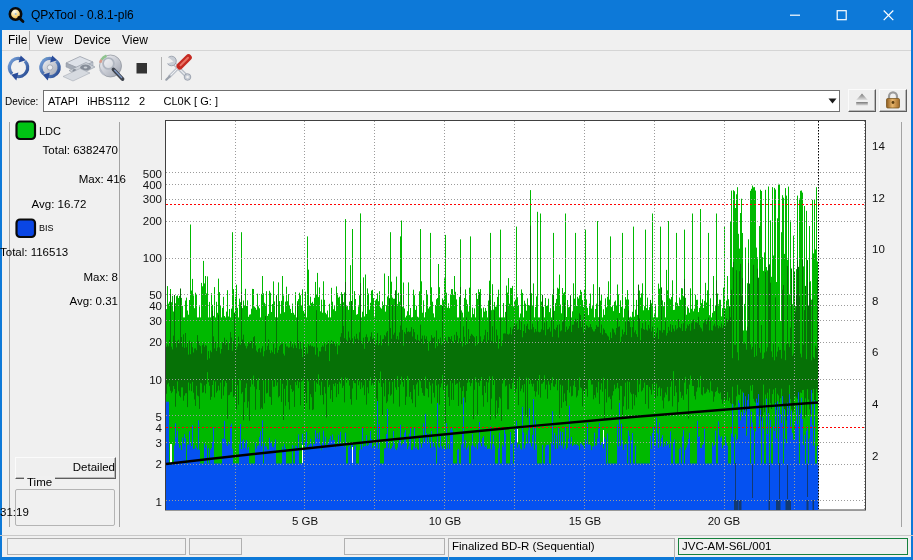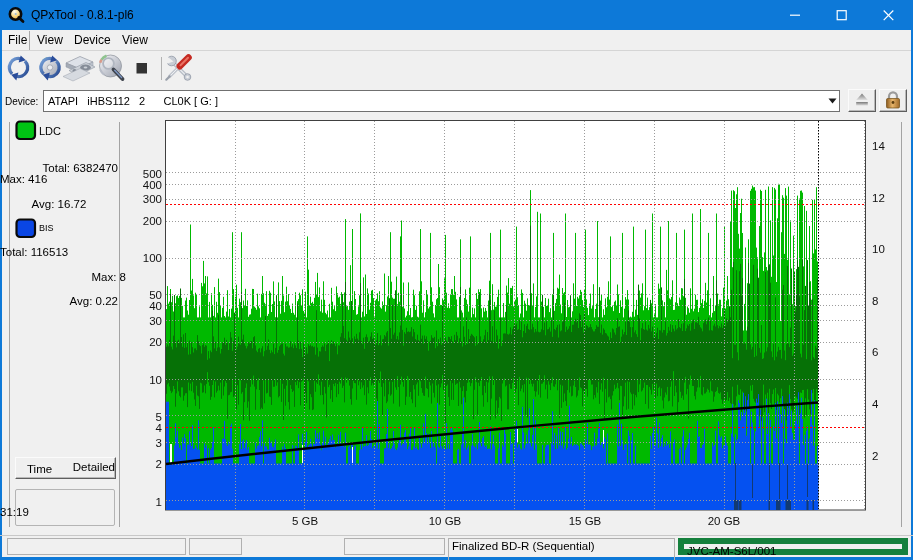--- a/index.html
+++ b/index.html
@@ -141,30 +141,30 @@
 
 <div class="abs" style="left:9px;top:122px;width:1px;height:405px;background:#a3a3a3"></div>
 <div class="abs" style="left:119px;top:122px;width:1px;height:405px;background:#a3a3a3"></div>
 <div class="abs" style="left:901px;top:122px;width:1px;height:405px;background:#a3a3a3"></div>
 
 <svg class="abs" style="left:0;top:0" width="160" height="560">
 <rect x="16.5" y="121.5" width="18.5" height="17.5" rx="3.5" fill="#00c414" stroke="#0a0a0a" stroke-width="2.2"></rect>
 <rect x="16.5" y="219.5" width="18.5" height="17.5" rx="3.5" fill="#0a46e4" stroke="#0a0a0a" stroke-width="2.2"></rect>
 </svg>
 <div class="abs" style="left:39px;top:125px;font-size:11px">LDC</div>
-<div class="abs" style="left:0;top:162px;width:118px;text-align:right;font-size:11.5px">Total: 6382470</div>
-<div class="abs" style="left:0;top:173px;width:118px;font-size:11.5px">Max: 416</div>
+<div class="abs" style="left:0;top:144px;width:118px;text-align:right;font-size:11.5px">Total: 6382470</div>
+<div class="abs" style="left:8px;top:173px;width:118px;text-align:right;font-size:11.5px">Max: 416</div>
 <div class="abs" style="left:0;top:198px;width:118px;text-align:center;font-size:11.5px">Avg: 16.72</div>
 <div class="abs" style="left:39px;top:223px;font-size:9px">BIS</div>
 <div class="abs" style="left:0;top:246px;width:118px;text-align:left;font-size:11.5px">Total: 116513</div>
-<div class="abs" style="left:8px;top:271px;width:118px;text-align:right;font-size:11.5px">Max: 8</div>
-<div class="abs" style="left:0;top:295px;width:118px;text-align:right;font-size:11.5px">Avg: 0.22</div>
+<div class="abs" style="left:0;top:271px;width:118px;text-align:right;font-size:11.5px">Max: 8</div>
+<div class="abs" style="left:0;top:295px;width:118px;text-align:right;font-size:11.5px">Avg: 0.31</div>
 <div class="abs" style="left:15px;top:457px;width:101px;height:22px;background:#efefef;border:1px solid;border-color:#fbfbfb #5e5e5e #5e5e5e #fbfbfb;box-shadow:inset -1px -1px 0 #b9b9b9;text-align:right;font-size:11.5px;padding-top:3px">Detailed</div>
 <div class="abs" style="left:15px;top:489px;width:100px;height:37px;border:1px solid #b4b4b4;border-radius:2px"></div>
-<div class="abs" style="left:24px;top:463px;background:#f0f0f0;padding:0 3px;font-size:11.5px">Time</div>
+<div class="abs" style="left:24px;top:476px;background:#f0f0f0;padding:0 3px;font-size:11.5px">Time</div>
 <div class="abs" style="left:0;top:506px;width:110px;font-size:11.5px">31:19</div>
 
 <svg class="abs" style="left:0;top:0" width="913" height="560">
 <rect x="165.5" y="120.5" width="700" height="389.5" fill="#ffffff" stroke="#404040"></rect>
 <path d="M166.5 510V309.1M167.5 510V286.1M168.5 510V303.7M169.5 510V301.6M170.5 444V289.0M171.5 444V302.2M172.5 510V295.9M173.5 510V311.5M174.5 510V301.7M175.5 510V303.3M176.5 510V296.2M177.5 510V295.4M178.5 510V298.1M179.5 510V295.9M180.5 510V298.0M181.5 510V297.9M182.5 510V305.9M183.5 510V317.4M184.5 510V317.4M185.5 510V300.5M186.5 510V297.6M187.5 510V310.5M188.5 510V314.7M189.5 510V300.0M190.5 510V224.5M191.5 510V290.5M192.5 510V278.9M193.5 510V295.4M194.5 510V308.2M195.5 510V292.7M196.5 510V294.8M197.5 510V317.4M198.5 510V317.4M199.5 510V306.3M200.5 510V317.4M201.5 510V282.9M202.5 510V286.3M203.5 510V260.9M204.5 510V283.4M205.5 510V276.0M206.5 510V293.4M207.5 510V276.4M208.5 510V317.4M209.5 510V301.9M210.5 510V317.4M211.5 510V293.2M212.5 510V304.8M213.5 510V315.9M214.5 510V287.1M215.5 510V317.4M216.5 510V301.8M217.5 510V312.8M218.5 510V278.6M219.5 510V292.1M220.5 510V305.0M221.5 510V317.4M222.5 510V307.9M223.5 510V296.8M224.5 510V316.0M225.5 510V317.4M226.5 510V311.6M227.5 510V290.2M228.5 510V316.5M229.5 510V309.0M230.5 510V317.4M231.5 510V308.6M232.5 510V232.2M233.5 510V289.1M234.5 510V317.4M235.5 510V296.8M236.5 510V284.7M237.5 510V307.8M238.5 510V317.4M239.5 510V298.6M240.5 510V302.2M241.5 510V232.2M242.5 510V308.1M243.5 510V300.5M244.5 510V305.9M245.5 510V288.8M246.5 510V306.0M247.5 510V300.3M248.5 510V316.8M249.5 510V314.7M250.5 510V314.3M251.5 510V308.7M252.5 510V288.9M253.5 510V289.0M254.5 510V306.6M255.5 510V307.8M256.5 510V309.7M257.5 510V293.7M258.5 510V306.3M259.5 510V308.3M260.5 510V317.4M261.5 510V293.9M262.5 510V276.0M263.5 510V293.3M264.5 510V302.7M265.5 510V304.3M266.5 510V291.2M267.5 510V315.9M268.5 510V313.9M269.5 510V290.8M270.5 510V292.7M271.5 510V312.0M272.5 510V304.0M273.5 510V281.4M274.5 510V301.4M275.5 510V317.2M276.5 510V301.5M277.5 510V317.4M278.5 510V282.4M279.5 510V301.1M280.5 510V313.7M281.5 510V300.8M282.5 510V276.0M283.5 510V295.5M284.5 510V312.2M285.5 510V301.6M286.5 510V286.7M287.5 510V301.2M288.5 510V294.1M289.5 510V305.6M290.5 510V308.9M291.5 510V313.0M292.5 510V303.6M293.5 510V312.8M294.5 510V314.7M295.5 510V292.2M296.5 510V317.4M297.5 510V301.1M298.5 510V299.2M299.5 510V292.7M300.5 510V295.2M301.5 510V305.2M302.5 510V289.3M303.5 510V310.9M304.5 510V312.7M305.5 510V291.7M306.5 510V317.4M307.5 510V236.4M308.5 510V269.6M309.5 510V305.4M310.5 510V296.7M311.5 510V303.1M312.5 510V301.8M313.5 510V303.8M314.5 510V297.8M315.5 510V281.9M316.5 510V294.9M317.5 510V272.9M318.5 510V297.1M319.5 510V287.4M320.5 510V311.3M321.5 510V299.6M322.5 510V312.7M323.5 510V281.3M324.5 510V299.8M325.5 510V312.8M326.5 510V314.3M327.5 510V310.5M328.5 510V317.4M329.5 510V303.8M330.5 510V317.4M331.5 510V287.8M332.5 510V301.7M333.5 510V309.3M334.5 510V306.1M335.5 510V311.1M336.5 510V286.4M337.5 510V293.2M338.5 510V297.6M339.5 510V296.7M340.5 510V303.9M341.5 510V292.1M342.5 510V317.4M343.5 510V302.2M344.5 510V292.4M345.5 510V219.1M346.5 510V306.3M347.5 510V305.9M348.5 510V309.8M349.5 510V301.6M350.5 510V265.2M351.5 510V317.4M352.5 510V229.0M353.5 510V310.0M354.5 510V291.1M355.5 510V299.0M356.5 510V314.7M357.5 510V314.1M358.5 510V306.4M359.5 510V295.3M360.5 510V213.4M361.5 510V317.4M362.5 510V311.7M363.5 510V277.4M364.5 510V316.5M365.5 510V274.5M366.5 510V314.0M367.5 510V288.4M368.5 510V293.5M369.5 510V309.7M370.5 510V302.8M371.5 510V290.6M372.5 510V289.9M373.5 510V298.1M374.5 510V317.4M375.5 510V300.4M376.5 510V298.9M377.5 510V293.3M378.5 510V301.2M379.5 510V291.2M380.5 510V307.5M381.5 510V308.6M382.5 510V301.4M383.5 510V305.0M384.5 510V273.5M385.5 510V311.6M386.5 510V305.2M387.5 510V296.5M388.5 510V276.0M389.5 510V317.4M390.5 510V232.2M391.5 510V281.7M392.5 510V297.6M393.5 510V298.8M394.5 510V298.7M395.5 510V317.4M396.5 510V276.6M397.5 510V304.2M398.5 510V292.8M399.5 510V301.7M400.5 510V236.4M401.5 510V220.5M402.5 510V306.7M403.5 510V282.5M404.5 510V308.5M405.5 510V317.4M406.5 510V315.7M407.5 510V311.2M408.5 510V282.4M409.5 510V315.1M410.5 510V308.0M411.5 510V317.4M412.5 510V317.1M413.5 510V289.7M414.5 510V295.3M415.5 510V309.9M416.5 510V305.8M417.5 510V316.7M418.5 510V317.4M419.5 510V291.3M420.5 510V229.0M421.5 510V281.3M422.5 510V312.7M423.5 510V300.3M424.5 510V317.4M425.5 510V312.2M426.5 510V290.0M427.5 510V294.5M428.5 510V308.5M429.5 510V306.7M430.5 510V232.9M431.5 510V287.3M432.5 510V301.7M433.5 510V313.4M434.5 510V317.4M435.5 510V305.0M436.5 510V299.2M437.5 510V298.0M438.5 510V264.0M439.5 510V287.2M440.5 510V304.9M441.5 510V305.0M442.5 510V298.4M443.5 510V300.2M444.5 510V278.3M445.5 510V234.9M446.5 510V292.7M447.5 510V307.8M448.5 510V303.3M449.5 510V308.2M450.5 510V294.4M451.5 510V289.1M452.5 510V289.1M453.5 510V294.7M454.5 510V276.0M455.5 510V291.8M456.5 510V299.4M457.5 510V317.4M458.5 510V317.4M459.5 510V296.9M460.5 510V239.3M461.5 510V310.4M462.5 510V312.6M463.5 510V317.4M464.5 510V298.0M465.5 510V289.4M466.5 510V299.6M467.5 510V304.2M468.5 510V311.6M469.5 510V287.7M470.5 510V236.4M471.5 510V317.4M472.5 510V307.6M473.5 510V314.1M474.5 510V308.3M475.5 510V317.4M476.5 510V293.0M477.5 510V298.9M478.5 510V289.3M479.5 510V292.0M480.5 510V289.1M481.5 510V308.3M482.5 510V317.4M483.5 510V307.5M484.5 510V311.6M485.5 510V308.0M486.5 510V310.8M487.5 510V317.4M488.5 510V300.5M489.5 510V280.7M490.5 510V232.9M491.5 510V310.2M492.5 510V284.2M493.5 510V309.6M494.5 510V301.9M495.5 510V306.8M496.5 510V306.4M497.5 510V296.9M498.5 510V289.6M499.5 510V317.4M500.5 510V229.6M501.5 510V317.4M502.5 510V317.4M503.5 510V303.0M504.5 510V317.4M505.5 510V311.9M506.5 510V285.6M507.5 510V292.6M508.5 510V278.1M509.5 510V303.7M510.5 510V287.9M511.5 510V288.1M512.5 510V285.9M513.5 510V306.3M514.5 510V301.3M515.5 510V299.6M516.5 510V226.6M517.5 510V297.2M518.5 510V305.2M519.5 510V317.4M520.5 510V313.5M521.5 510V289.4M522.5 510V292.9M523.5 510V317.4M524.5 510V300.7M525.5 510V303.6M526.5 510V310.7M527.5 510V298.4M528.5 510V305.0M529.5 510V305.7M530.5 510V190.1M531.5 510V293.2M532.5 510V305.7M533.5 510V283.4M534.5 510V317.4M535.5 510V307.0M536.5 510V296.4M537.5 510V211.8M538.5 510V317.4M539.5 510V317.4M540.5 510V213.5M541.5 510V301.6M542.5 510V297.6M543.5 510V306.9M544.5 510V317.4M545.5 510V298.0M546.5 510V306.0M547.5 510V305.2M548.5 510V298.7M549.5 510V312.1M550.5 510V308.2M551.5 510V317.4M552.5 510V294.2M553.5 510V232.9M554.5 510V310.8M555.5 510V303.1M556.5 510V298.9M557.5 510V287.7M558.5 510V288.7M559.5 510V274.6M560.5 510V304.5M561.5 510V313.3M562.5 510V288.0M563.5 510V293.3M564.5 510V292.1M565.5 510V213.5M566.5 510V317.0M567.5 510V300.0M568.5 510V307.3M569.5 510V306.8M570.5 510V312.6M571.5 510V317.4M572.5 510V311.3M573.5 510V283.3M574.5 510V298.7M575.5 510V232.9M576.5 510V305.9M577.5 510V296.8M578.5 510V298.5M579.5 510V295.4M580.5 510V289.9M581.5 510V291.9M582.5 510V300.1M583.5 510V306.9M584.5 510V289.8M585.5 510V229.6M586.5 510V299.4M587.5 510V307.9M588.5 510V315.1M589.5 510V303.7M590.5 510V293.6M591.5 510V308.6M592.5 510V306.1M593.5 510V284.2M594.5 510V317.4M595.5 510V309.0M596.5 510V303.6M597.5 510V221.0M598.5 510V317.2M599.5 510V303.7M600.5 510V300.6M601.5 510V294.9M602.5 510V317.4M603.5 510V309.3M604.5 510V314.9M605.5 510V298.4M606.5 510V307.3M607.5 510V296.8M608.5 510V281.3M609.5 510V299.6M610.5 510V236.4M611.5 510V307.1M612.5 510V305.6M613.5 510V311.1M614.5 510V301.7M615.5 510V300.5M616.5 510V305.8M617.5 510V284.5M618.5 510V294.4M619.5 510V313.0M620.5 510V300.3M621.5 510V306.9M622.5 510V232.9M623.5 510V317.4M624.5 510V308.7M625.5 510V297.1M626.5 510V299.5M627.5 510V290.1M628.5 510V299.5M629.5 510V317.4M630.5 510V316.6M631.5 510V317.4M632.5 510V311.8M633.5 510V226.6M634.5 510V316.7M635.5 510V309.6M636.5 510V299.9M637.5 510V314.9M638.5 510V286.2M639.5 510V290.5M640.5 510V297.6M641.5 510V293.3M642.5 510V283.3M643.5 510V310.3M644.5 510V306.2M645.5 510V229.6M646.5 510V308.1M647.5 510V297.6M648.5 510V310.1M649.5 510V307.1M650.5 510V305.9M651.5 510V303.3M652.5 510V213.5M653.5 510V317.4M654.5 510V314.3M655.5 510V304.2M656.5 510V317.4M657.5 510V317.4M658.5 510V283.6M659.5 510V288.7M660.5 510V226.6M661.5 510V298.4M662.5 510V300.4M663.5 510V306.2M664.5 510V302.1M665.5 510V317.4M666.5 510V269.9M667.5 510V290.3M668.5 510V221.0M669.5 510V298.3M670.5 510V299.4M671.5 510V297.0M672.5 510V280.3M673.5 510V310.0M674.5 510V309.8M675.5 510V302.3M676.5 510V232.9M677.5 510V303.2M678.5 510V305.9M679.5 510V297.5M680.5 510V299.7M681.5 510V288.1M682.5 510V288.4M683.5 510V296.2M684.5 510V229.6M685.5 510V297.8M686.5 510V314.7M687.5 510V306.5M688.5 510V308.2M689.5 510V312.7M690.5 510V288.3M691.5 510V308.8M692.5 510V213.5M693.5 510V311.3M694.5 510V308.7M695.5 510V294.7M696.5 510V299.9M697.5 510V299.7M698.5 510V312.1M699.5 510V307.9M700.5 510V209.0M701.5 510V303.1M702.5 510V299.2M703.5 510V307.9M704.5 510V300.8M705.5 510V282.8M706.5 510V302.5M707.5 510V290.3M708.5 510V232.9M709.5 510V315.2M710.5 510V298.3M711.5 510V317.4M712.5 510V312.8M713.5 510V276.0M714.5 510V311.1M715.5 510V305.5M716.5 510V213.5M717.5 510V293.5M718.5 510V304.3M719.5 510V299.7M720.5 510V299.8M721.5 510V316.4M722.5 510V308.1M723.5 510V287.7M724.5 510V226.6M725.5 510V308.5M726.5 510V300.6M727.5 510V276.0M728.5 510V299.2M729.5 510V306.3M730.5 510V221.0M731.5 510V190.6M732.5 510V267.2M733.5 510V190.2M734.5 510V191.2M735.5 510V208.0M736.5 510V194.3M737.5 510V187.2M738.5 510V233.8M739.5 510V248.6M740.5 510V213.0M741.5 510V198.7M742.5 510V233.0M743.5 510V330.5M744.5 510V303.9M745.5 510V247.5M746.5 510V330.5M747.5 510V283.2M748.5 510V239.3M749.5 510V303.7M750.5 510V190.8M751.5 510V188.8M752.5 510V185.6M753.5 510V187.3M754.5 510V187.1M755.5 510V190.5M756.5 510V247.6M757.5 510V257.3M758.5 510V307.5M759.5 510V226.0M760.5 510V189.7M761.5 510V191.0M762.5 510V257.1M763.5 510V270.9M764.5 510V252.4M765.5 510V189.8M766.5 510V267.0M767.5 510V270.4M768.5 510V186.5M769.5 510V283.2M770.5 510V220.4M771.5 510V276.8M772.5 510V187.1M773.5 510V255.5M774.5 510V187.9M775.5 510V189.5M776.5 510V282.0M777.5 510V218.3M778.5 510V183.8M779.5 510V184.5M780.5 510V321.0M781.5 510V232.2M782.5 510V195.2M783.5 510V197.7M784.5 510V253.9M785.5 510V188.1M786.5 510V195.6M787.5 510V259.9M788.5 510V186.6M789.5 510V294.4M790.5 510V220.4M791.5 510V288.8M792.5 510V304.2M793.5 510V235.6M794.5 510V306.5M795.5 510V306.1M796.5 510V269.1M797.5 510V195.6M798.5 510V273.7M799.5 510V198.6M800.5 510V190.8M801.5 510V190.5M802.5 510V192.6M803.5 510V266.4M804.5 510V206.0M805.5 510V303.2M806.5 510V210.8M807.5 510V306.1M808.5 510V307.6M809.5 510V226.0M810.5 510V281.2M811.5 510V299.7M812.5 510V199.8M813.5 510V253.4M814.5 510V199.1M815.5 510V249.3M816.5 510V187.2M817.5 510V261.4" stroke="#00b900" stroke-width="1" fill="none"></path>
 <path d="M166.5 393.8V346.8M167.5 384.3V344.4M168.5 382.9V346.3M169.5 386.5V339.9M170.5 390.8V294.0M171.5 393.1V346.7M172.5 391.6V349.4M173.5 386.0V335.7M174.5 389.0V295.0M175.5 406.7V340.9M176.5 393.4V347.4M177.5 381.4V340.9M178.5 391.3V339.8M179.5 395.8V343.1M180.5 397.3V288.5M181.5 387.4V337.0M182.5 387.4V346.8M183.5 400.7V334.4M184.5 395.6V347.9M185.5 393.3V333.0M186.5 393.2V347.3M187.5 407.1V341.9M188.5 382.5V354.6M189.5 390.5V340.6M190.5 383.6V354.2M191.5 391.2V342.3M192.5 381.8V347.2M193.5 392.7V352.5M194.5 399.5V348.5M195.5 405.9V348.3M196.5 385.8V350.2M197.5 395.5V335.1M198.5 396.3V341.2M199.5 408.9V345.1M200.5 382.7V346.1M201.5 383.4V353.5M202.5 392.7V345.1M203.5 392.3V343.4M204.5 385.5V346.8M205.5 393.3V345.1M206.5 383.9V345.7M207.5 372.2V359.8M208.5 382.2V351.1M209.5 385.8V358.4M210.5 399.8V350.5M211.5 396.8V352.2M212.5 385.0V310.6M213.5 380.5V336.4M214.5 397.4V348.4M215.5 381.5V341.7M216.5 392.6V351.0M217.5 390.7V347.5M218.5 385.7V314.7M219.5 390.4V347.3M220.5 382.6V353.5M221.5 398.8V349.0M222.5 379.7V342.5M223.5 395.5V342.2M224.5 386.5V337.7M225.5 381.0V344.9M226.5 382.9V339.9M227.5 418.7V342.6M228.5 395.3V350.0M229.5 394.8V343.1M230.5 392.3V332.1M231.5 391.8V337.5M232.5 380.1V350.9M233.5 396.9V340.9M234.5 395.7V312.6M235.5 377.8V338.8M236.5 409.4V349.5M237.5 385.2V346.5M238.5 404.7V336.6M239.5 378.9V343.5M240.5 380.3V344.8M241.5 393.7V292.0M242.5 392.1V339.5M243.5 420.3V334.7M244.5 402.2V343.6M245.5 387.9V345.8M246.5 383.4V348.4M247.5 407.7V346.2M248.5 401.5V342.3M249.5 420.8V343.4M250.5 386.8V341.4M251.5 378.8V341.0M252.5 384.4V348.3M253.5 375.6V337.2M254.5 386.6V336.2M255.5 409.8V345.4M256.5 389.3V350.6M257.5 380.5V352.2M258.5 378.3V348.8M259.5 390.0V347.9M260.5 409.3V352.4M261.5 407.7V348.4M262.5 409.0V346.2M263.5 380.4V356.3M264.5 403.3V351.2M265.5 379.5V316.0M266.5 393.5V349.8M267.5 392.8V345.8M268.5 379.6V339.6M269.5 396.6V349.8M270.5 397.1V353.2M271.5 404.9V350.3M272.5 380.4V352.3M273.5 386.8V343.6M274.5 386.7V354.1M275.5 379.2V347.9M276.5 385.7V295.2M277.5 382.3V352.7M278.5 397.4V350.0M279.5 396.1V346.3M280.5 378.9V344.9M281.5 401.9V343.7M282.5 383.8V343.5M283.5 420.0V353.7M284.5 388.8V355.5M285.5 405.7V343.9M286.5 385.6V346.5M287.5 379.4V346.4M288.5 402.1V347.7M289.5 409.6V347.4M290.5 385.1V341.1M291.5 388.9V346.7M292.5 392.0V344.2M293.5 390.7V348.2M294.5 406.9V343.4M295.5 382.0V345.4M296.5 385.2V348.0M297.5 380.8V303.4M298.5 388.1V340.8M299.5 382.1V349.1M300.5 405.4V341.7M301.5 381.8V348.8M302.5 380.9V357.1M303.5 378.4V342.8M304.5 409.1V347.3M305.5 393.0V354.5M306.5 403.1V347.3M307.5 380.4V353.6M308.5 381.4V344.2M309.5 409.6V345.9M310.5 394.2V344.6M311.5 397.2V346.4M312.5 410.1V345.8M313.5 409.4V347.2M314.5 381.0V346.6M315.5 391.8V354.7M316.5 382.4V310.1M317.5 384.0V347.5M318.5 374.4V356.6M319.5 385.4V351.2M320.5 395.2V351.5M321.5 381.7V347.0M322.5 395.0V345.4M323.5 404.4V346.7M324.5 386.8V343.4M325.5 393.5V351.1M326.5 417.5V344.7M327.5 379.3V343.6M328.5 387.1V340.8M329.5 384.8V361.1M330.5 398.7V344.0M331.5 390.1V340.3M332.5 402.0V344.1M333.5 383.9V341.3M334.5 386.2V343.8M335.5 383.1V346.2M336.5 397.2V343.5M337.5 384.0V354.3M338.5 394.2V345.3M339.5 381.7V345.5M340.5 383.6V336.8M341.5 377.6V333.2M342.5 387.9V294.1M343.5 385.7V326.0M344.5 402.4V338.2M345.5 377.5V282.0M346.5 382.6V339.7M347.5 378.1V341.4M348.5 380.3V331.5M349.5 385.6V337.6M350.5 399.1V340.2M351.5 404.7V301.0M352.5 388.5V338.3M353.5 381.0V343.6M354.5 383.0V336.4M355.5 383.3V339.2M356.5 399.8V333.8M357.5 379.5V338.6M358.5 385.3V340.4M359.5 381.3V332.3M360.5 389.1V283.0M361.5 382.3V341.0M362.5 387.6V344.1M363.5 385.3V337.7M364.5 395.2V348.8M365.5 379.4V336.9M366.5 404.6V334.4M367.5 387.3V337.3M368.5 393.3V342.3M369.5 380.8V340.9M370.5 377.3V336.5M371.5 385.4V332.4M372.5 383.2V339.0M373.5 385.1V337.8M374.5 383.2V341.3M375.5 377.5V345.0M376.5 398.5V340.4M377.5 418.1V333.1M378.5 380.7V345.2M379.5 382.9V341.4M380.5 371.5V335.3M381.5 386.9V345.4M382.5 415.3V339.4M383.5 383.2V338.9M384.5 396.4V335.0M385.5 380.0V336.4M386.5 403.2V332.5M387.5 401.5V331.0M388.5 394.3V345.6M389.5 381.6V298.2M390.5 395.7V328.0M391.5 394.4V338.8M392.5 381.9V304.8M393.5 403.6V334.7M394.5 379.5V332.7M395.5 387.4V290.3M396.5 389.8V339.2M397.5 376.2V336.1M398.5 387.0V339.7M399.5 406.6V332.4M400.5 384.5V325.5M401.5 376.6V293.9M402.5 382.0V329.9M403.5 386.7V345.7M404.5 378.5V332.2M405.5 405.0V333.8M406.5 396.6V327.8M407.5 376.1V331.9M408.5 378.6V331.4M409.5 396.8V332.1M410.5 392.0V331.6M411.5 399.3V327.2M412.5 403.2V336.5M413.5 385.1V329.0M414.5 389.4V332.2M415.5 407.1V339.0M416.5 384.4V340.3M417.5 382.4V334.7M418.5 395.8V340.2M419.5 379.7V341.1M420.5 381.3V324.7M421.5 388.1V338.8M422.5 392.8V335.6M423.5 395.5V343.8M424.5 396.0V335.5M425.5 376.6V338.9M426.5 388.1V336.4M427.5 389.0V340.7M428.5 397.3V350.7M429.5 381.9V341.7M430.5 385.5V340.8M431.5 403.6V335.2M432.5 383.5V337.7M433.5 392.8V338.2M434.5 397.5V336.9M435.5 379.5V348.2M436.5 385.5V330.5M437.5 402.7V346.2M438.5 384.3V339.2M439.5 404.7V342.8M440.5 387.4V337.6M441.5 383.4V344.7M442.5 375.0V305.0M443.5 390.1V342.5M444.5 383.1V339.9M445.5 423.0V337.3M446.5 386.0V340.8M447.5 384.6V342.9M448.5 397.1V336.7M449.5 405.9V337.1M450.5 380.8V339.2M451.5 399.8V336.2M452.5 383.2V341.2M453.5 399.9V343.0M454.5 379.7V334.8M455.5 384.9V340.2M456.5 383.8V331.9M457.5 383.3V335.6M458.5 406.0V342.9M459.5 381.7V338.3M460.5 387.6V287.0M461.5 404.2V341.4M462.5 391.1V346.5M463.5 386.2V326.3M464.5 397.3V336.8M465.5 402.5V345.0M466.5 390.9V317.4M467.5 382.8V343.8M468.5 378.9V329.1M469.5 382.2V339.0M470.5 386.2V335.8M471.5 383.2V333.9M472.5 379.2V334.8M473.5 419.2V336.0M474.5 389.8V337.3M475.5 377.2V345.8M476.5 382.2V336.1M477.5 414.7V344.4M478.5 382.7V342.9M479.5 386.1V293.5M480.5 381.0V336.4M481.5 377.0V341.6M482.5 395.2V341.8M483.5 406.7V339.3M484.5 385.9V335.3M485.5 392.8V329.8M486.5 381.8V342.4M487.5 402.2V332.0M488.5 382.5V340.1M489.5 376.4V293.9M490.5 419.8V299.7M491.5 398.6V340.8M492.5 376.3V326.2M493.5 385.0V343.1M494.5 380.1V310.4M495.5 418.4V342.4M496.5 400.5V329.5M497.5 413.7V335.4M498.5 407.8V348.6M499.5 396.9V339.1M500.5 398.5V317.7M501.5 421.0V346.1M502.5 383.5V340.5M503.5 380.3V333.6M504.5 378.5V333.3M505.5 386.5V333.6M506.5 385.5V305.6M507.5 409.4V334.1M508.5 409.4V334.7M509.5 384.1V333.7M510.5 388.7V327.4M511.5 389.0V334.5M512.5 383.0V329.2M513.5 378.0V326.5M514.5 384.6V323.4M515.5 392.7V325.5M516.5 388.9V323.5M517.5 380.8V329.8M518.5 405.2V329.2M519.5 376.9V320.0M520.5 391.2V330.0M521.5 388.6V321.5M522.5 385.1V337.3M523.5 392.4V331.0M524.5 384.2V324.3M525.5 414.9V332.9M526.5 377.7V325.9M527.5 417.6V323.7M528.5 378.2V329.0M529.5 384.1V329.9M530.5 380.0V225.6M531.5 383.8V329.3M532.5 386.5V323.7M533.5 383.7V327.2M534.5 391.1V332.4M535.5 396.6V329.0M536.5 391.6V331.6M537.5 380.9V320.7M538.5 394.7V331.8M539.5 375.0V332.4M540.5 397.6V331.9M541.5 383.8V329.4M542.5 383.6V294.8M543.5 382.0V330.1M544.5 375.3V322.5M545.5 389.4V335.3M546.5 384.7V321.2M547.5 398.7V329.4M548.5 381.3V329.1M549.5 384.7V327.3M550.5 390.1V331.6M551.5 383.1V320.0M552.5 377.3V336.9M553.5 386.4V289.1M554.5 386.8V329.0M555.5 384.3V330.2M556.5 379.1V327.5M557.5 390.3V324.9M558.5 379.1V337.5M559.5 418.1V324.3M560.5 384.7V331.3M561.5 407.9V330.4M562.5 385.6V322.1M563.5 402.2V320.6M564.5 393.5V302.7M565.5 400.9V331.9M566.5 405.9V326.6M567.5 390.1V329.9M568.5 378.6V328.7M569.5 392.6V326.2M570.5 386.4V295.3M571.5 396.4V332.0M572.5 395.7V324.8M573.5 385.5V324.7M574.5 380.7V321.2M575.5 387.0V318.8M576.5 397.4V322.3M577.5 395.7V319.1M578.5 390.3V328.0M579.5 377.5V313.3M580.5 387.4V315.0M581.5 388.4V327.1M582.5 406.3V320.3M583.5 390.8V332.6M584.5 394.8V313.6M585.5 388.9V329.9M586.5 388.9V324.9M587.5 396.7V326.1M588.5 379.9V327.7M589.5 378.9V327.2M590.5 380.2V324.2M591.5 384.6V327.1M592.5 384.5V329.4M593.5 399.3V331.4M594.5 395.1V331.4M595.5 397.6V329.0M596.5 387.2V325.2M597.5 392.6V326.8M598.5 381.7V326.8M599.5 403.9V287.2M600.5 389.6V332.8M601.5 383.3V324.5M602.5 391.7V334.6M603.5 377.8V328.4M604.5 418.6V329.8M605.5 388.9V333.0M606.5 402.5V333.6M607.5 379.6V335.5M608.5 397.4V336.6M609.5 396.6V340.0M610.5 399.1V332.3M611.5 409.4V338.1M612.5 395.5V328.4M613.5 391.2V329.4M614.5 384.7V332.5M615.5 389.0V334.7M616.5 387.6V328.0M617.5 383.0V318.2M618.5 388.3V326.8M619.5 400.2V326.4M620.5 385.8V342.0M621.5 386.1V336.7M622.5 417.6V329.5M623.5 406.3V334.3M624.5 396.4V332.0M625.5 382.6V321.8M626.5 409.7V335.0M627.5 381.4V320.7M628.5 408.8V310.4M629.5 381.9V321.7M630.5 392.5V327.1M631.5 394.2V337.2M632.5 409.3V327.1M633.5 393.8V319.8M634.5 405.5V332.4M635.5 395.1V330.3M636.5 397.3V334.2M637.5 379.0V336.9M638.5 392.1V284.6M639.5 384.4V318.5M640.5 379.2V340.2M641.5 391.5V328.2M642.5 390.3V323.1M643.5 387.8V329.0M644.5 382.5V329.8M645.5 404.0V321.6M646.5 385.0V329.5M647.5 385.1V330.6M648.5 408.6V324.9M649.5 386.9V328.5M650.5 389.7V299.9M651.5 394.5V331.4M652.5 383.9V326.7M653.5 390.2V337.7M654.5 383.0V332.0M655.5 398.2V336.8M656.5 383.6V332.8M657.5 396.2V327.7M658.5 388.0V339.0M659.5 386.7V330.1M660.5 396.2V330.5M661.5 388.3V287.4M662.5 400.5V332.6M663.5 408.5V329.9M664.5 397.5V330.1M665.5 392.5V321.3M666.5 394.7V335.5M667.5 386.9V333.1M668.5 401.3V326.9M669.5 400.7V330.6M670.5 386.8V324.2M671.5 381.3V332.0M672.5 406.5V325.1M673.5 371.2V328.7M674.5 396.0V331.3M675.5 385.8V325.1M676.5 392.4V329.5M677.5 413.9V328.2M678.5 402.2V319.0M679.5 378.7V327.1M680.5 391.8V328.2M681.5 397.9V323.8M682.5 395.6V331.0M683.5 399.8V323.2M684.5 382.6V279.0M685.5 376.8V331.0M686.5 394.3V328.4M687.5 388.9V324.5M688.5 418.5V325.9M689.5 384.6V324.0M690.5 375.6V330.7M691.5 380.1V323.2M692.5 385.9V321.2M693.5 386.0V319.4M694.5 396.1V329.0M695.5 399.5V322.4M696.5 391.6V322.2M697.5 387.5V323.2M698.5 379.0V316.8M699.5 387.4V324.9M700.5 375.9V327.3M701.5 394.5V328.5M702.5 395.4V331.3M703.5 387.1V323.1M704.5 393.6V321.4M705.5 393.4V319.3M706.5 391.8V324.3M707.5 388.7V320.9M708.5 389.9V317.6M709.5 392.5V330.4M710.5 381.4V320.6M711.5 390.8V330.2M712.5 391.5V330.7M713.5 401.7V325.6M714.5 396.6V323.6M715.5 392.0V326.5M716.5 390.9V280.3M717.5 387.2V325.2M718.5 392.9V328.3M719.5 393.8V325.9M720.5 392.4V327.4M721.5 399.5V323.4M722.5 403.9V328.0M723.5 400.3V325.1M724.5 397.5V309.5M725.5 401.3V326.2M726.5 399.9V318.4M727.5 392.1V322.3M728.5 401.0V319.8M729.5 397.6V306.6M730.5 403.1V317.3M731.5 404.1V289.8M732.5 386.7V358.2M733.5 403.9V262.0M734.5 406.7V344.6M735.5 405.5V344.8M736.5 396.4V270.2M737.5 384.8V352.3M738.5 394.5V360.3M739.5 395.0V271.2M740.5 389.3V263.8M741.5 415.5V295.8M742.5 391.6V278.2M743.5 393.0V343.7M744.5 410.2V342.6M745.5 396.7V343.8M746.5 411.4V349.7M747.5 399.8V326.6M748.5 419.9V263.0M749.5 409.8V283.6M750.5 385.6V344.3M751.5 390.7V349.4M752.5 384.9V346.9M753.5 398.8V264.8M754.5 401.5V357.0M755.5 402.8V344.1M756.5 413.0V355.8M757.5 404.6V268.7M758.5 402.6V277.7M759.5 416.3V347.9M760.5 407.7V352.7M761.5 420.8V325.0M762.5 415.7V359.0M763.5 384.6V358.3M764.5 412.1V352.5M765.5 394.5V272.0M766.5 407.4V351.4M767.5 392.7V347.3M768.5 413.3V265.4M769.5 388.8V264.3M770.5 403.1V282.7M771.5 409.0V351.4M772.5 394.1V357.2M773.5 389.5V343.7M774.5 403.6V360.3M775.5 388.0V297.4M776.5 409.9V356.7M777.5 393.7V351.6M778.5 395.4V346.8M779.5 402.5V350.1M780.5 398.2V349.9M781.5 388.7V358.6M782.5 418.2V289.8M783.5 406.1V285.0M784.5 419.4V350.5M785.5 410.2V360.2M786.5 420.3V344.1M787.5 411.0V266.0M788.5 408.1V343.4M789.5 385.1V347.1M790.5 399.1V327.5M791.5 409.4V268.5M792.5 412.3V355.9M793.5 410.6V353.5M794.5 396.1V271.0M795.5 396.3V311.6M796.5 397.5V293.9M797.5 399.1V260.3M798.5 396.5V266.9M799.5 416.5V296.3M800.5 392.5V353.7M801.5 393.1V357.4M802.5 390.0V260.0M803.5 389.9V344.5M804.5 417.5V310.1M805.5 398.3V285.9M806.5 415.0V359.2M807.5 389.2V260.1M808.5 399.5V306.0M809.5 409.4V282.2M810.5 414.3V298.2M811.5 415.2V360.3M812.5 392.9V299.2M813.5 389.0V357.2M814.5 401.1V358.6M815.5 400.6V345.7M816.5 388.9V348.2M817.5 393.4V278.6" stroke="#067106" stroke-width="1" fill="none"></path>
 <path d="M166.5 510V401.7M167.5 510V401.7M168.5 510V401.7M174.5 510V445.5M175.5 510V423.3M176.5 510V437.5M177.5 510V430.7M178.5 510V443.8M179.5 510V447.8M180.5 510V445.3M181.5 510V450.1M182.5 510V437.4M183.5 510V443.3M184.5 510V434.3M185.5 510V438.3M187.5 510V444.7M188.5 510V444.6M189.5 510V431.3M190.5 510V442.9M191.5 510V446.0M192.5 510V425.1M193.5 510V448.7M194.5 510V448.6M195.5 510V445.3M196.5 510V447.7M197.5 510V449.5M198.5 510V420.3M199.5 510V449.9M204.5 510V443.4M205.5 510V447.5M206.5 510V445.1M208.5 510V448.2M210.5 510V449.8M211.5 510V448.0M212.5 510V442.0M213.5 510V427.5M222.5 510V438.6M223.5 510V438.8M224.5 510V420.8M225.5 510V439.3M226.5 510V443.8M227.5 510V445.8M228.5 510V441.5M229.5 510V444.3M230.5 510V425.8M231.5 510V423.5M232.5 510V448.6M239.5 510V443.9M240.5 510V424.0M241.5 510V449.0M242.5 510V441.2M243.5 510V439.4M244.5 510V447.9M245.5 510V443.1M246.5 510V440.2M247.5 510V449.6M248.5 510V447.1M255.5 510V442.8M256.5 510V448.6M257.5 510V445.8M258.5 510V445.4M259.5 510V437.2M260.5 510V431.3M261.5 510V446.3M262.5 510V420.4M264.5 510V443.4M265.5 510V446.3M266.5 510V446.5M267.5 510V449.4M268.5 510V449.6M269.5 510V437.7M270.5 510V442.8M271.5 510V441.4M272.5 510V446.6M273.5 510V447.4M274.5 510V444.2M275.5 510V439.4M282.5 510V446.6M283.5 510V449.8M284.5 510V444.2M285.5 510V447.8M292.5 510V445.0M295.5 510V445.7M296.5 510V446.3M297.5 510V448.1M298.5 510V434.5M302.5 510V433.8M303.5 510V448.0M304.5 510V449.4M305.5 510V441.9M306.5 510V431.9M307.5 510V447.3M308.5 510V445.3M309.5 510V444.6M310.5 510V438.8M311.5 510V444.1M312.5 510V449.1M313.5 510V443.4M314.5 510V444.0M315.5 510V430.2M316.5 510V438.5M317.5 510V433.2M318.5 510V439.2M319.5 510V432.3M320.5 510V444.5M321.5 510V450.2M322.5 510V442.8M323.5 510V430.7M324.5 510V445.4M325.5 510V436.6M326.5 510V445.6M327.5 510V444.6M328.5 510V443.1M329.5 510V439.2M330.5 510V436.2M331.5 510V440.6M332.5 510V434.6M333.5 510V440.0M334.5 510V440.2M335.5 510V447.4M336.5 510V443.9M337.5 510V445.7M338.5 510V434.8M339.5 510V444.9M340.5 510V431.8M341.5 510V444.7M342.5 510V445.0M343.5 510V444.8M344.5 510V447.1M345.5 510V432.7M348.5 510V446.6M349.5 510V445.5M350.5 510V449.3M351.5 510V443.2M352.5 510V444.5M353.5 510V449.8M354.5 510V446.4M355.5 510V445.6M359.5 510V450.1M360.5 510V444.4M361.5 510V449.3M362.5 510V427.9M363.5 510V446.8M364.5 510V445.7M365.5 510V445.8M366.5 510V435.1M367.5 510V445.9M368.5 510V444.8M369.5 510V441.3M370.5 510V431.0M371.5 510V439.1M372.5 510V448.0M373.5 510V446.0M374.5 510V444.2M375.5 510V447.5M376.5 510V442.7M377.5 510V401.0M378.5 510V448.7M379.5 510V424.2M384.5 510V448.4M385.5 510V448.3M386.5 510V433.9M387.5 510V408.9M388.5 510V447.9M389.5 510V443.3M390.5 510V449.1M391.5 510V448.1M392.5 510V445.8M393.5 510V431.0M394.5 510V443.8M395.5 510V448.9M396.5 510V450.1M397.5 510V447.7M398.5 510V443.1M399.5 510V439.4M400.5 510V424.7M401.5 510V445.3M402.5 510V443.4M403.5 510V443.8M404.5 510V432.5M405.5 510V429.9M406.5 510V442.8M407.5 510V449.2M408.5 510V446.4M409.5 510V433.7M410.5 510V427.0M411.5 510V449.9M412.5 510V449.8M413.5 510V446.5M414.5 510V427.4M415.5 510V448.1M416.5 510V446.5M417.5 510V449.2M418.5 510V449.8M419.5 510V436.2M420.5 510V443.5M421.5 510V447.7M422.5 510V443.4M423.5 510V423.3M424.5 510V442.4M425.5 510V413.9M426.5 510V433.1M427.5 510V444.2M428.5 510V434.0M429.5 510V442.7M430.5 510V448.1M431.5 510V430.9M432.5 510V442.3M433.5 510V446.5M434.5 510V442.9M435.5 510V447.4M437.5 510V403.1M438.5 510V446.6M439.5 510V447.8M440.5 510V434.5M441.5 510V446.1M442.5 510V448.7M443.5 510V445.9M444.5 510V447.8M445.5 510V449.3M446.5 510V423.1M447.5 510V448.5M448.5 510V444.0M449.5 510V448.9M450.5 510V429.7M451.5 510V427.5M452.5 510V430.4M457.5 510V449.9M458.5 510V448.9M461.5 510V444.5M462.5 510V431.7M463.5 510V397.6M464.5 510V447.7M465.5 510V440.1M466.5 510V449.7M467.5 510V447.7M468.5 510V445.4M471.5 510V445.5M472.5 510V433.9M473.5 510V445.6M474.5 510V446.6M475.5 510V447.4M476.5 510V444.4M477.5 510V449.2M478.5 510V443.1M479.5 510V422.0M480.5 510V443.2M481.5 510V446.3M482.5 510V438.1M483.5 510V436.1M484.5 510V445.5M485.5 510V447.0M486.5 510V445.2M487.5 510V449.1M488.5 510V448.6M489.5 510V448.7M490.5 510V426.3M491.5 510V449.5M492.5 510V444.3M493.5 510V435.2M494.5 510V445.8M498.5 510V448.4M499.5 510V432.7M502.5 510V444.6M503.5 510V446.7M504.5 510V428.3M505.5 510V433.8M510.5 510V432.0M511.5 510V444.0M512.5 510V443.0M514.5 510V441.8M515.5 510V428.8M516.5 510V420.7M517.5 510V447.5M518.5 510V444.2M519.5 510V444.5M520.5 510V448.4M521.5 510V449.6M522.5 510V406.9M523.5 510V432.4M524.5 510V448.4M525.5 510V444.6M526.5 510V434.7M527.5 510V443.6M528.5 510V430.3M529.5 510V408.3M530.5 510V442.8M531.5 510V446.4M532.5 510V434.9M533.5 510V399.0M534.5 510V449.7M535.5 510V420.1M536.5 510V444.7M542.5 510V444.9M545.5 510V446.8M546.5 510V444.7M547.5 510V444.9M548.5 510V444.6M551.5 510V443.3M552.5 510V411.2M553.5 510V445.0M554.5 510V433.1M555.5 510V449.1M556.5 510V435.4M557.5 510V448.6M558.5 510V427.9M559.5 510V445.5M560.5 510V431.4M561.5 510V445.5M562.5 510V432.0M563.5 510V448.3M564.5 510V445.5M565.5 510V427.0M566.5 510V449.6M567.5 510V447.9M568.5 510V438.7M569.5 510V405.7M570.5 510V444.5M571.5 510V436.9M572.5 510V446.2M573.5 510V445.3M574.5 510V444.1M575.5 510V445.2M576.5 510V444.1M577.5 510V444.9M578.5 510V445.9M579.5 510V450.0M580.5 510V443.7M581.5 510V443.2M582.5 510V444.9M583.5 510V446.2M584.5 510V449.1M585.5 510V439.3M586.5 510V444.0M587.5 510V423.0M588.5 510V444.6M589.5 510V444.2M590.5 510V445.3M591.5 510V450.1M592.5 510V446.3M593.5 510V446.6M594.5 510V432.8M595.5 510V445.5M596.5 510V445.3M597.5 510V438.4M598.5 510V428.6M599.5 510V423.1M600.5 510V445.1M601.5 510V443.1M602.5 510V442.0M603.5 510V448.2M604.5 510V437.3M605.5 510V439.3M607.5 510V433.5M617.5 510V424.5M618.5 510V446.4M619.5 510V402.8M620.5 510V445.9M621.5 510V423.7M622.5 510V440.2M623.5 510V449.9M624.5 510V444.5M625.5 510V444.5M626.5 510V443.7M628.5 510V430.5M629.5 510V436.0M631.5 510V440.3M632.5 510V433.0M635.5 510V445.6M650.5 510V436.0M651.5 510V448.8M652.5 510V433.1M653.5 510V426.9M654.5 510V445.0M655.5 510V445.5M656.5 510V417.7M657.5 510V433.3M658.5 510V447.8M659.5 510V422.6M660.5 510V446.2M661.5 510V438.0M662.5 510V435.2M663.5 510V447.0M664.5 510V443.8M665.5 510V445.9M666.5 510V441.0M667.5 510V445.2M668.5 510V444.0M669.5 510V447.9M670.5 510V431.4M673.5 510V442.8M674.5 510V439.4M679.5 510V448.8M680.5 510V447.2M682.5 510V436.5M683.5 510V430.2M685.5 510V449.8M686.5 510V447.6M687.5 510V444.6M688.5 510V439.0M689.5 510V432.8M697.5 510V420.7M698.5 510V437.0M699.5 510V436.3M700.5 510V447.7M701.5 510V448.0M702.5 510V445.0M703.5 510V443.7M704.5 510V428.8M712.5 510V442.9M713.5 510V446.5M714.5 510V445.0M715.5 510V430.6M718.5 510V421.4M719.5 510V435.4M720.5 510V437.8M721.5 510V436.3M722.5 510V448.0M723.5 510V445.2M724.5 510V446.0M725.5 510V436.4M726.5 510V442.9M727.5 510V445.7M731.5 510V433.5M732.5 510V403.8M733.5 510V436.9M735.5 510V434.5M736.5 510V440.4M737.5 510V439.0M738.5 510V400.2M739.5 510V402.9M740.5 510V420.3M741.5 510V411.9M742.5 510V416.4M743.5 510V392.8M744.5 510V412.8M745.5 510V396.3M746.5 510V435.7M747.5 510V400.2M748.5 510V394.1M749.5 510V408.5M751.5 510V411.7M752.5 510V422.5M753.5 510V429.8M755.5 510V431.4M756.5 510V398.6M757.5 510V402.6M758.5 510V394.1M759.5 510V427.7M760.5 510V409.5M762.5 510V417.3M763.5 510V429.1M766.5 510V398.6M767.5 510V434.0M768.5 510V413.2M770.5 510V420.0M773.5 510V425.9M774.5 510V431.1M775.5 510V402.9M776.5 510V438.6M777.5 510V401.3M779.5 510V406.8M780.5 510V414.1M781.5 510V423.0M782.5 510V396.2M784.5 510V409.0M785.5 510V438.9M786.5 510V443.0M787.5 510V402.6M788.5 510V414.6M789.5 510V394.2M790.5 510V426.3M791.5 510V410.7M792.5 510V432.8M793.5 510V439.8M794.5 510V439.5M795.5 510V421.0M796.5 510V405.9M797.5 510V424.2M798.5 510V392.2M800.5 510V413.4M801.5 510V397.7M802.5 510V419.0M803.5 510V445.1M804.5 510V434.7M806.5 510V430.6M807.5 510V425.9M809.5 510V438.5M810.5 510V417.4M811.5 510V389.9M812.5 510V425.1M813.5 510V445.8M814.5 510V400.2M817.5 510V445.8" stroke="#0551f0" stroke-width="1" fill="none"></path>
 <rect x="166" y="463.5" width="652.5" height="46.5" fill="#0551f0"></rect>
 <path d="M735.5 463V501M752.5 464V498M769.5 463V500M779.5 463V499M787.5 465V499M807.5 464V497" stroke="#123a72" stroke-width="1" fill="none"></path>
 <path d="M734 505H738.5M739 505H741.5M768.5 505H770.0M776 505H780.5M785.5 505H791.0M806.5 505H808.5M812.5 505H814.0" stroke="#123a72" stroke-width="10" fill="none"></path>
@@ -202,12 +202,12 @@
       <text x="585" y="525" text-anchor="middle">15 GB</text>
       <text x="724" y="525" text-anchor="middle">20 GB</text>
     </g>
 </svg>
 
 <div class="abs" style="left:0;top:535px;width:913px;height:1px;background:#c8c8c8"></div>
 <div class="abs" style="left:7px;top:538px;width:179px;height:17px;border:1px solid #b0b0b0"></div>
 <div class="abs" style="left:189px;top:538px;width:53px;height:17px;border:1px solid #b0b0b0"></div>
 <div class="abs" style="left:344px;top:538px;width:101px;height:17px;border:1px solid #b0b0b0"></div>
 <div class="abs" style="left:448px;top:538px;width:227px;height:29px;border:1px solid #b0b0b0;font-size:11.5px;padding:1px 0 0 3px">Finalized BD-R (Sequential)</div>
-<div class="abs" style="left:678px;top:538px;width:230px;height:17px;border:6px solid #15803d;font-size:11.5px;padding:1px 0 0 3px">JVC-AM-S6L/001</div>
+<div class="abs" style="left:678px;top:538px;width:230px;height:17px;border:1px solid #15803d;font-size:11.5px;padding:1px 0 0 3px">JVC-AM-S6L/001</div>
 </body></html>

